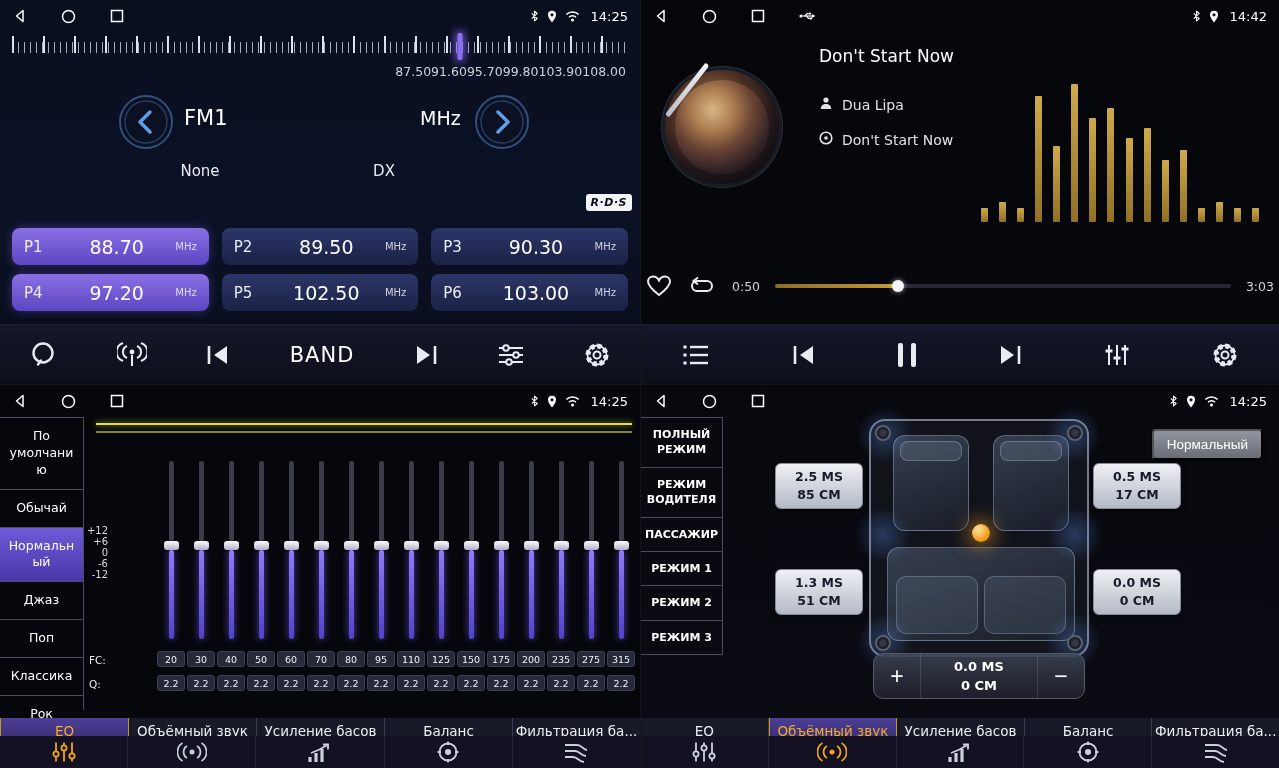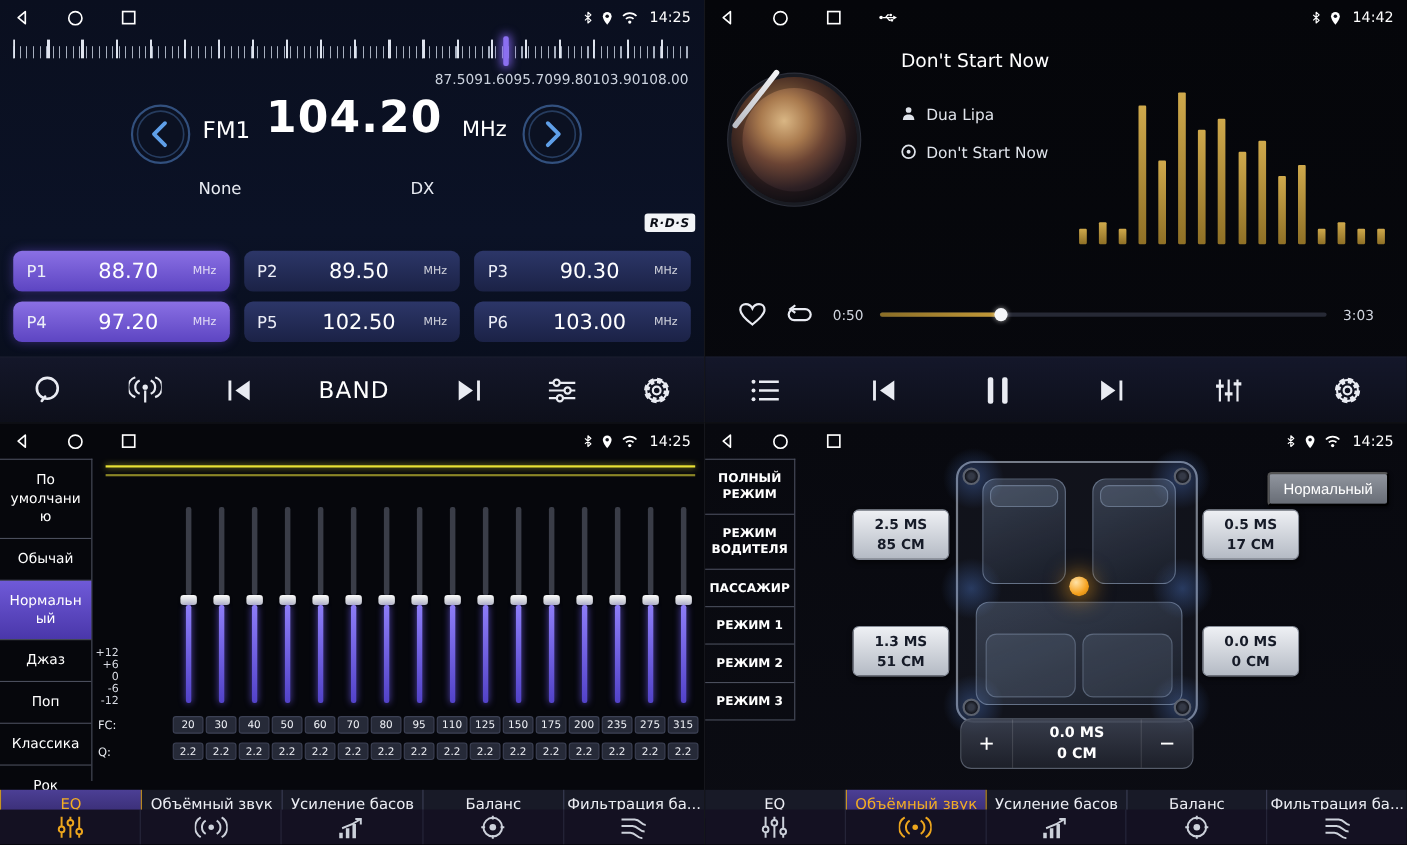--- a/index.html
+++ b/index.html
@@ -44,38 +44,38 @@
 .band-btn{font-size:21px;color:#fff;letter-spacing:1px;font-family:inherit}
 
 .album{position:absolute;left:24px;top:70px;width:114px;height:114px;border-radius:50%;background:radial-gradient(circle at 42% 35%,#d9b684 0%,#a97a4e 22%,#6b4434 40%,#2e2024 62%,#15131a 78%,#0c0b10 100%);box-shadow:0 0 0 3px #191b22,0 0 0 4px #2c2f3a,inset 0 0 0 10px rgba(0,0,0,.28)}
 .tonearm{position:absolute;left:40px;top:-6px;width:5px;height:66px;border-radius:3px;background:linear-gradient(180deg,#f4f4f6,#b9bcc4);transform:rotate(38deg);transform-origin:top center}
 .track-title{position:absolute;left:178px;top:46px;font-size:17px;color:#fff}
 .meta-row{position:absolute;left:178px;display:flex;align-items:center;gap:9px;color:#dfe3ea;font-size:14px}
 #artist-row{top:96px}
 #album-row{top:131px}
 .vis{position:absolute;left:340px;top:80px;width:278px;height:142px;display:flex;align-items:flex-end;justify-content:space-between}
 .vbar{width:7px;background:linear-gradient(180deg,#cfa94c,#8f7026);border-radius:1px}
-.prow{position:absolute;left:0;top:266px;width:100%;height:40px;display:flex;align-items:center;padding:0 30px;gap:15px;color:#d6dae2}
+.prow{position:absolute;left:0;top:266px;width:100%;height:40px;display:flex;align-items:center;padding:0 5px;gap:15px;color:#d6dae2}
 .picon{display:flex;cursor:pointer;background:none;border:none;color:#e9ebf2;padding:0}
 .ptime{font-size:12.5px;color:#cfd4dd}
 .pslider{flex:1;position:relative;height:14px;cursor:pointer}
 .ptrack{position:absolute;left:0;right:0;top:5px;height:4px;border-radius:2px;background:#262935}
 .pfill{position:absolute;left:0;top:5px;height:4px;border-radius:2px;background:linear-gradient(90deg,#8a6d26,#c49a38)}
 .pknob{position:absolute;top:1px;width:12px;height:12px;border-radius:50%;background:#f4f5f8;box-shadow:0 0 5px rgba(255,255,255,.6);transform:translateX(-50%)}
 .pausebars{display:flex;gap:8px}
 .pausebars span{display:block;width:5px;height:24px;border-radius:2px;background:#e9ebf2}
 
 .eq-body{position:absolute;left:0;top:32px;right:0;bottom:58px;display:flex}
 .eq-presets{width:84px;border-right:1px solid #4a4e5c;border-top:1px solid #4a4e5c;display:flex;flex-direction:column}
 .eq-preset{padding:10px 6px;border-bottom:1px solid #4a4e5c;color:#fff;font-size:12.5px;text-align:center;line-height:1.35;overflow-wrap:anywhere;cursor:pointer}
 .eq-preset.active{background:linear-gradient(180deg,#6f5ad8,#4a37aa)}
 .eq-main{flex:1;position:relative}
 .yline{position:absolute;left:12px;right:8px;height:2px;background:#e8e135;box-shadow:0 0 6px rgba(230,225,50,.8);top:6px}
 .oline{position:absolute;left:12px;right:8px;height:2px;background:#8a8526;top:14px}
-.db-col{position:absolute;left:0;top:44px;width:24px;height:182px;display:flex;flex-direction:column;justify-content:flex-end;align-items:flex-end;color:#d9dce4;font-size:10px}
+.db-col{position:absolute;left:0;top:44px;width:24px;height:182px;display:flex;flex-direction:column;justify-content:center;align-items:flex-end;color:#d9dce4;font-size:10px}
 .bands{position:absolute;left:28px;right:4px;top:44px;display:flex;justify-content:flex-end}
 .bandc{display:flex;flex-direction:column;align-items:center;width:30px}
 .slider{display:flex;flex-direction:column;align-items:center;cursor:pointer}
 .tt{width:5px;height:80px;background:#3a3d48;border-radius:2px}
 .knob{width:15px;height:9px;border-radius:3px;background:linear-gradient(180deg,#fafafa,#b9bcc6);box-shadow:0 1px 2px rgba(0,0,0,.6)}
 .tb{width:5px;height:89px;background:linear-gradient(180deg,#8d7df8,#5242c8);border-radius:2px;box-shadow:0 0 7px rgba(110,90,240,.75)}
 .valbox{margin-top:12px;width:28px;height:16px;background:#262a38;border:1px solid #3c4154;border-radius:3px;color:#f0f2f7;font-size:9.5px;display:flex;align-items:center;justify-content:center}
 .valbox.q{margin-top:8px}
 .fcq-label{position:absolute;left:5px;color:#e8ebf1;font-size:10.5px}
 #fc-label{top:237px}
@@ -175,21 +175,20 @@
       </div>
 
     <button class="seek" id="seek-left">
       <svg width="56" height="56" viewBox="0 0 56 56">
           <circle cx="28" cy="28" r="26" fill="rgba(12,18,34,.65)" stroke="#32507e" stroke-width="2"></circle>
           <circle cx="28" cy="28" r="21" fill="none" stroke="rgba(90,140,210,.35)" stroke-width="1.5"></circle>
           <path d="M32 18 L22 28 L32 38" fill="none" stroke="#5f9fe8" stroke-width="3.5" stroke-linecap="round" stroke-linejoin="round"></path>
         </svg>
     </button>
     <span class="band-name">FM1</span>
-    <span class="freq-big">104.20</span>
     <span class="freq-unit">MHz</span>
     <button class="seek" id="seek-right">
       <svg width="56" height="56" viewBox="0 0 56 56">
           <circle cx="28" cy="28" r="26" fill="rgba(12,18,34,.65)" stroke="#32507e" stroke-width="2"></circle>
           <circle cx="28" cy="28" r="21" fill="none" stroke="rgba(90,140,210,.35)" stroke-width="1.5"></circle>
           <path d="M24 18 L34 28 L24 38" fill="none" stroke="#5f9fe8" stroke-width="3.5" stroke-linecap="round" stroke-linejoin="round"></path>
         </svg>
     </button>
     <span class="sig-none">None</span>
     <span class="sig-dx">DX</span>

